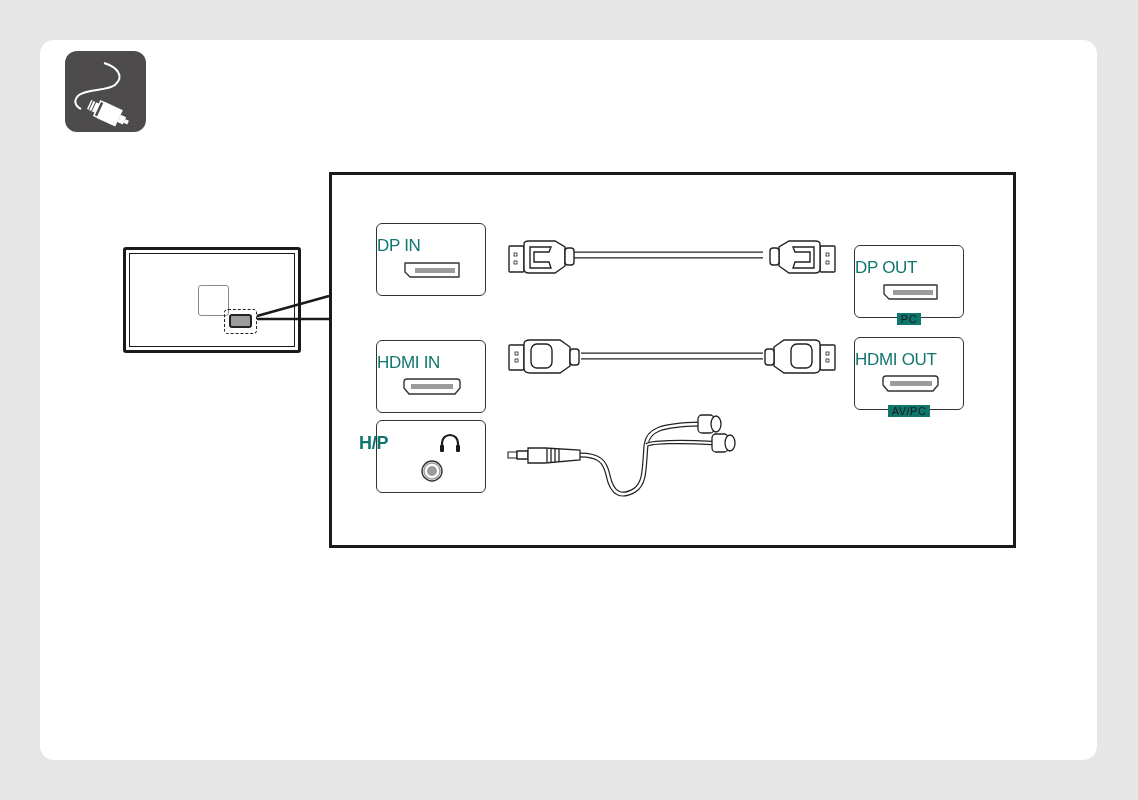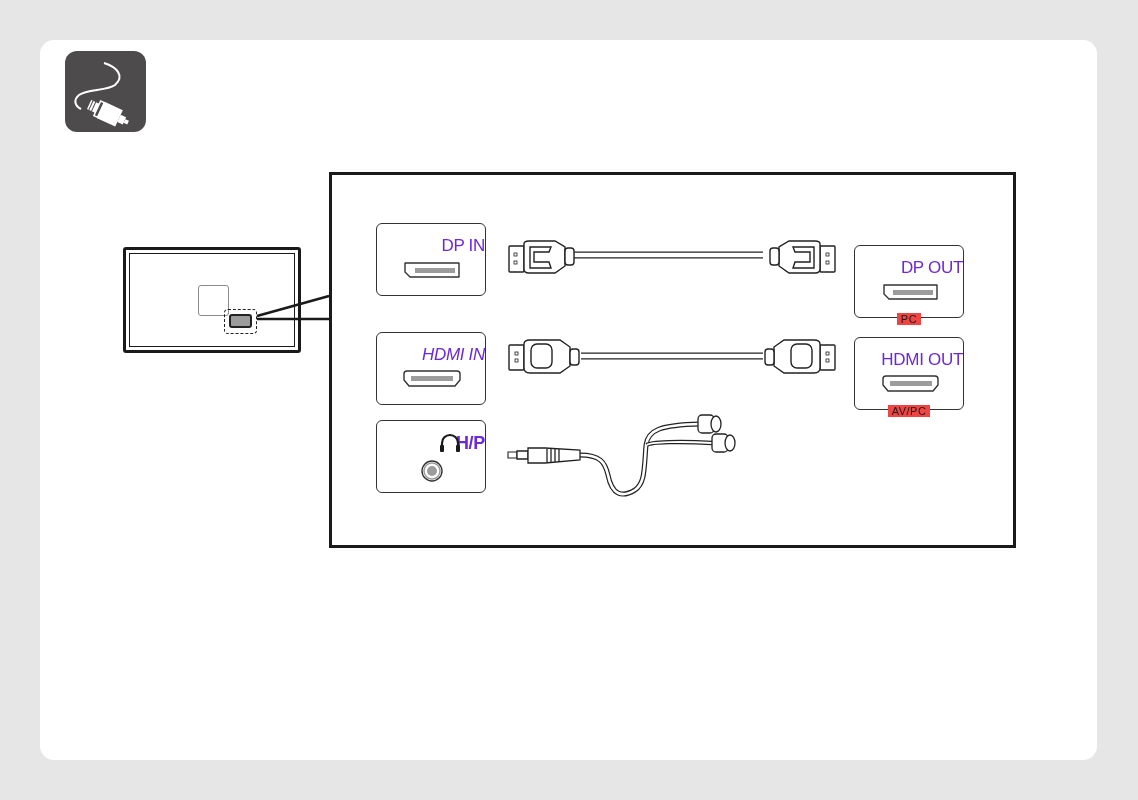--- a/index.html
+++ b/index.html
@@ -40,29 +40,29 @@
   .callout { position: absolute; left: 0; top: 0; pointer-events: none; }
   .panel {
     position: absolute; left: 329px; top: 172px; width: 687px; height: 376px;
     border: 3px solid #1a1a1a; box-sizing: border-box; background: #fff;
   }
   .port-box {
     position: absolute; width: 110px; height: 73px;
     border: 1.4px solid #333; border-radius: 6px; box-sizing: border-box; background:#fff;
   }
   .port-label {
-    position: absolute; left: 0; right: 0; top: 12px; text-align: right;
-    font-size: 17px; color: #6d28d9; letter-spacing: -0.3px;
+    position: absolute; left: 0; right: 0; top: 12px; text-align: left;
+    font-size: 17px; color: #0f766e; letter-spacing: -0.3px;
   }
   .port-label.bold { font-weight: bold; font-size: 18px; }
   .port-sub {
     position: absolute; left: 0; right: 0; bottom: -8px; text-align: center;
     font-size: 11px; color: #1a1a1a; letter-spacing: 0.5px;
   }
-  .port-sub span { background: #ef4444; padding: 0 4px; }
+  .port-sub span { background: #0f766e; padding: 0 4px; }
   .port-glyph { position: absolute; left: 0; top: 0; }
   .cables { position: absolute; left: 0; top: 0; }
 </style>
 </head>
 <body>
 
 <div class="card"></div>
 
 <div class="cat-icon">
   <svg width="81" height="81" viewBox="0 0 81 81">
@@ -94,21 +94,21 @@
 <div class="panel"></div>
 
 <div class="port-box" style="left:376px;top:223px;">
   <div class="port-label">DP IN</div>
   <svg class="port-glyph" width="110" height="73">
     <path d="M28 39 H82 V53 H33 L28 48 Z" fill="#fff" stroke="#333" stroke-width="1.4" stroke-linejoin="round"></path>
     <rect x="38" y="44" width="40" height="5" fill="#9c9c9c"></rect>
   </svg>
 </div>
 
-<div class="port-box" style="left:376px;top:332px;font-style:italic;">
+<div class="port-box" style="left:376px;top:340px;">
   <div class="port-label">HDMI IN</div>
   <svg class="port-glyph" width="110" height="73">
     <path d="M27 41 Q27 38 30 38 H80 Q83 38 83 41 V47 L78 53 H32 L27 47 Z" fill="#fff" stroke="#333" stroke-width="1.4"></path>
     <rect x="34" y="43" width="42" height="5" fill="#9c9c9c"></rect>
   </svg>
 </div>
 
 <div class="port-box" style="left:376px;top:420px;">
   <div class="port-label bold" style="left:-18px;">H/P</div>
   <svg class="port-glyph" width="110" height="73">

